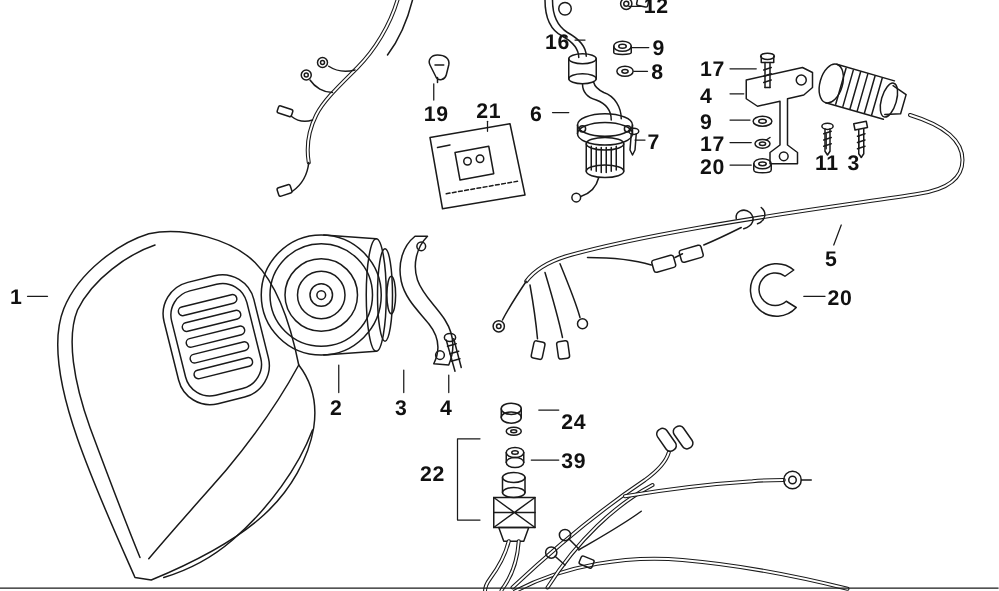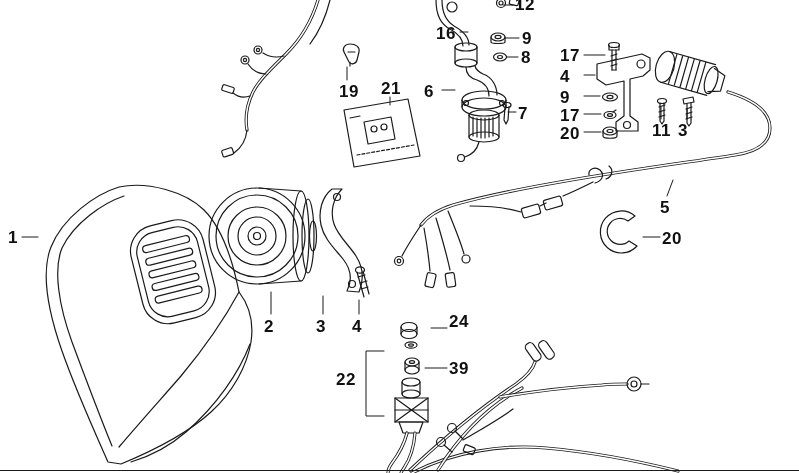--- a/index.html
+++ b/index.html
@@ -315,15 +315,15 @@
   <span class="part-label" style="left:678px;top:121px">3</span>
   <span class="part-label" style="left:560px;top:46px">17</span>
   <span class="part-label" style="left:560px;top:88px">9</span>
   <span class="part-label" style="left:560px;top:106px">17</span>
   <span class="part-label" style="left:560px;top:124px">20</span>
   <span class="part-label" style="left:339px;top:82px">19</span>
   <span class="part-label" style="left:662px;top:229px">20</span>
   <span class="part-label" style="left:381px;top:79px">21</span>
   <span class="part-label" style="left:336px;top:370px">22</span>
   <span class="part-label" style="left:449px;top:359px">39</span>
-  <span class="part-label" style="left:449px;top:312px">24</span>
+  <span class="part-label" style="left:449px;top:328px">24</span>
 
 </div>
 
 </body></html>

